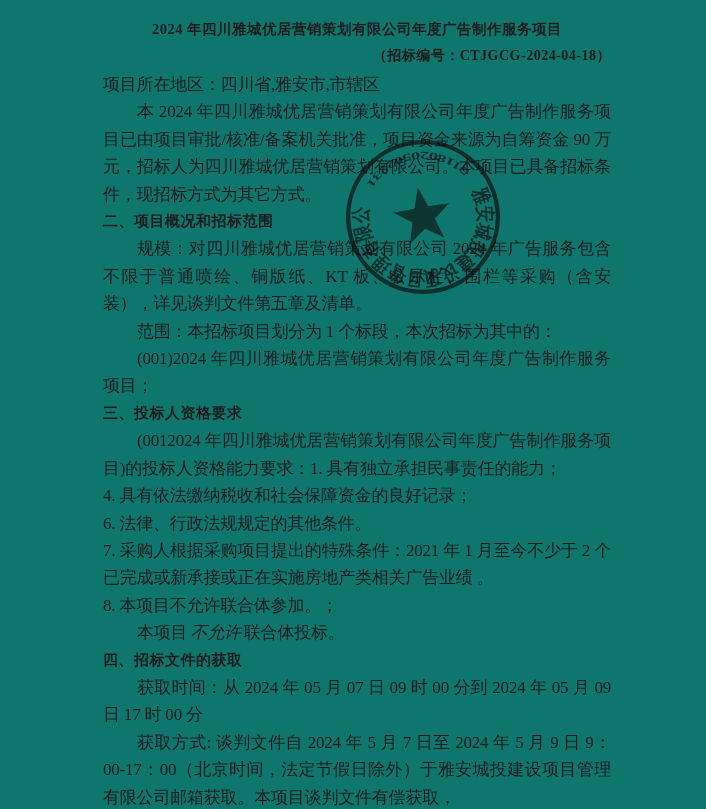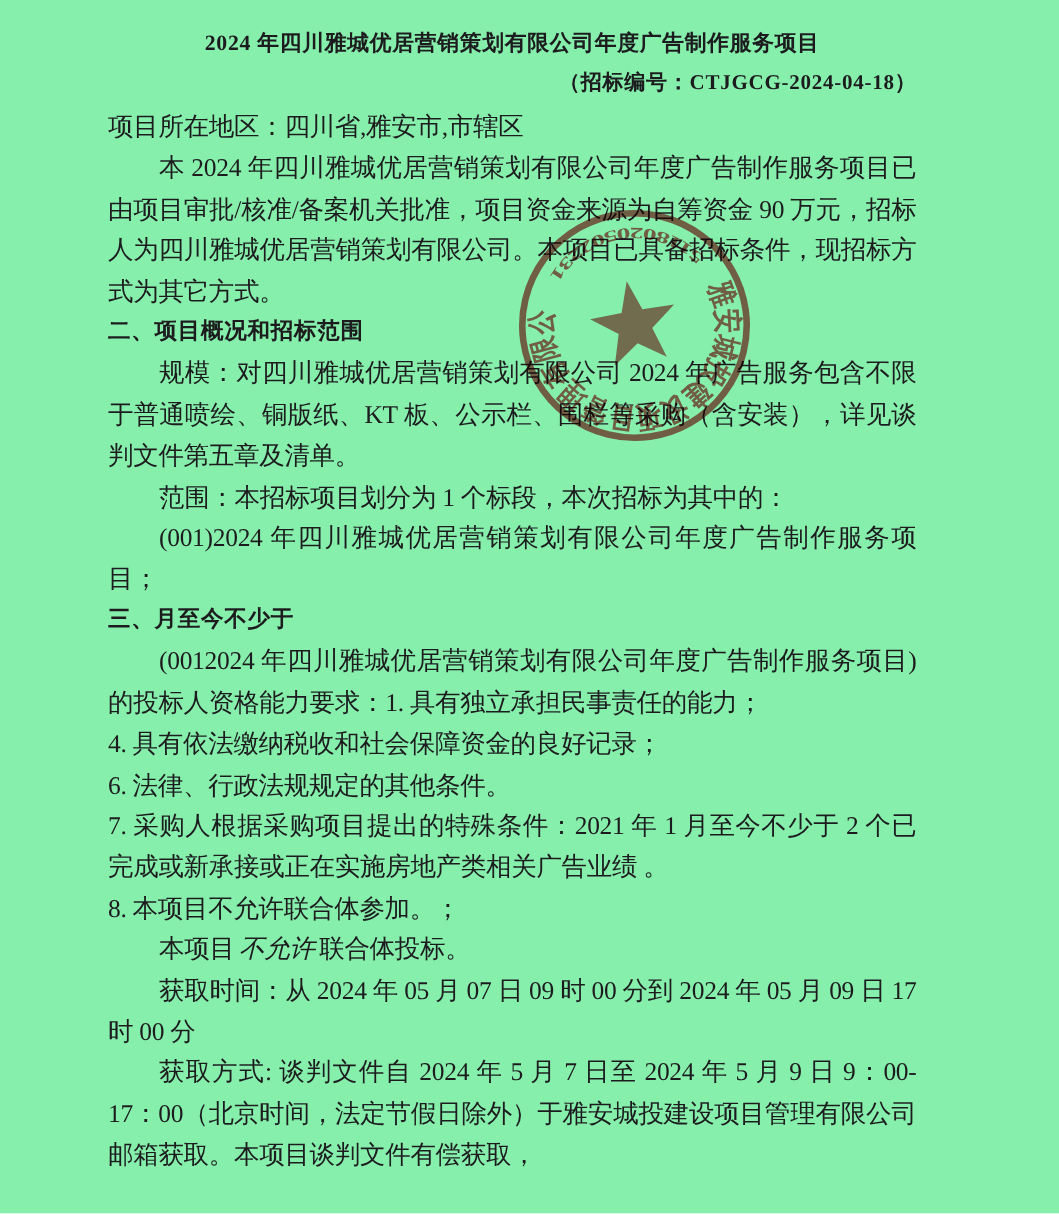--- a/index.html
+++ b/index.html
@@ -13,22 +13,22 @@
     overflow: hidden;
     position: relative;
     font-family: "Liberation Serif", "DejaVu Serif", serif;
     color: #1c1c1e;
   }
   .page {
     position: relative;
     width: 706px;
     height: 809px;
     box-sizing: border-box;
-    padding: 17px 95px 0 72px;
-    background: #86efac;
+    padding: 17px 95px 0 103px;
+    background: #0f766e;
   }
   .doc-title {
     text-align: center;
     font-size: 14.5px;
     font-weight: bold;
     line-height: 24px;
     letter-spacing: 0.5px;
   }
   .doc-subtitle {
     text-align: right;
@@ -89,28 +89,29 @@
 
   <p class="location body-line flush">项目所在地区：四川省,雅安市,市辖区</p>
 
   <p class="body-line indent">本 2024 年四川雅城优居营销策划有限公司年度广告制作服务项目已由项目审批/核准/备案机关批准，项目资金来源为自筹资金 90 万元，招标人为四川雅城优居营销策划有限公司。本项目已具备招标条件，现招标方式为其它方式。</p>
 
   <h2 class="sec-heading">二、项目概况和招标范围</h2>
   <p class="body-line indent">规模：对四川雅城优居营销策划有限公司 2024 年广告服务包含不限于普通喷绘、铜版纸、KT 板、公示栏、围栏等采购（含安装），详见谈判文件第五章及清单。</p>
   <p class="body-line indent">范围：本招标项目划分为 1 个标段，本次招标为其中的：</p>
   <p class="body-line indent">(001)2024 年四川雅城优居营销策划有限公司年度广告制作服务项目；</p>
 
-  <h2 class="sec-heading">三、月至今不少于</h2>
+  <h2 class="sec-heading">三、投标人资格要求</h2>
   <p class="body-line indent">(0012024 年四川雅城优居营销策划有限公司年度广告制作服务项目)的投标人资格能力要求：1. 具有独立承担民事责任的能力；</p>
   <p class="body-line flush">4. 具有依法缴纳税收和社会保障资金的良好记录；</p>
   <p class="body-line flush">6. 法律、行政法规规定的其他条件。</p>
   <p class="body-line flush">7. 采购人根据采购项目提出的特殊条件：2021 年 1 月至今不少于 2 个已完成或新承接或正在实施房地产类相关广告业绩 。</p>
   <p class="body-line flush">8. 本项目不允许联合体参加。；</p>
   <p class="body-line indent"><span>本项目</span><span class="note-italic">不允许</span><span>联合体投标。</span></p>
 
+  <h2 class="sec-heading">四、招标文件的获取</h2>
   <p class="body-line indent">获取时间：从 2024 年 05 月 07 日  09 时 00 分到 2024 年 05 月 09 日  17 时 00 分</p>
   <p class="body-line indent">获取方式: 谈判文件自 2024 年 5 月 7 日至 2024 年 5 月 9 日 9：00-17：00（北京时间，法定节假日除外）于雅安城投建设项目管理有限公司邮箱获取。本项目谈判文件有偿获取，</p>
 
   <div class="stamp">
     <svg viewBox="0 0 200 200">
       <g transform="rotate(172 100 100)" fill="#cb4042" stroke="none">
         <circle cx="100" cy="100" r="85" fill="none" stroke="#cb4042" stroke-width="5"></circle>
         <defs>
           <path id="nameArc" d="M 40.8,121.5 A 63,63 0 1 1 159.2,121.5" fill="none"></path>
           <path id="numArc" d="M 39.4,142.4 A 74,74 0 0 0 160.6,142.4" fill="none"></path>

